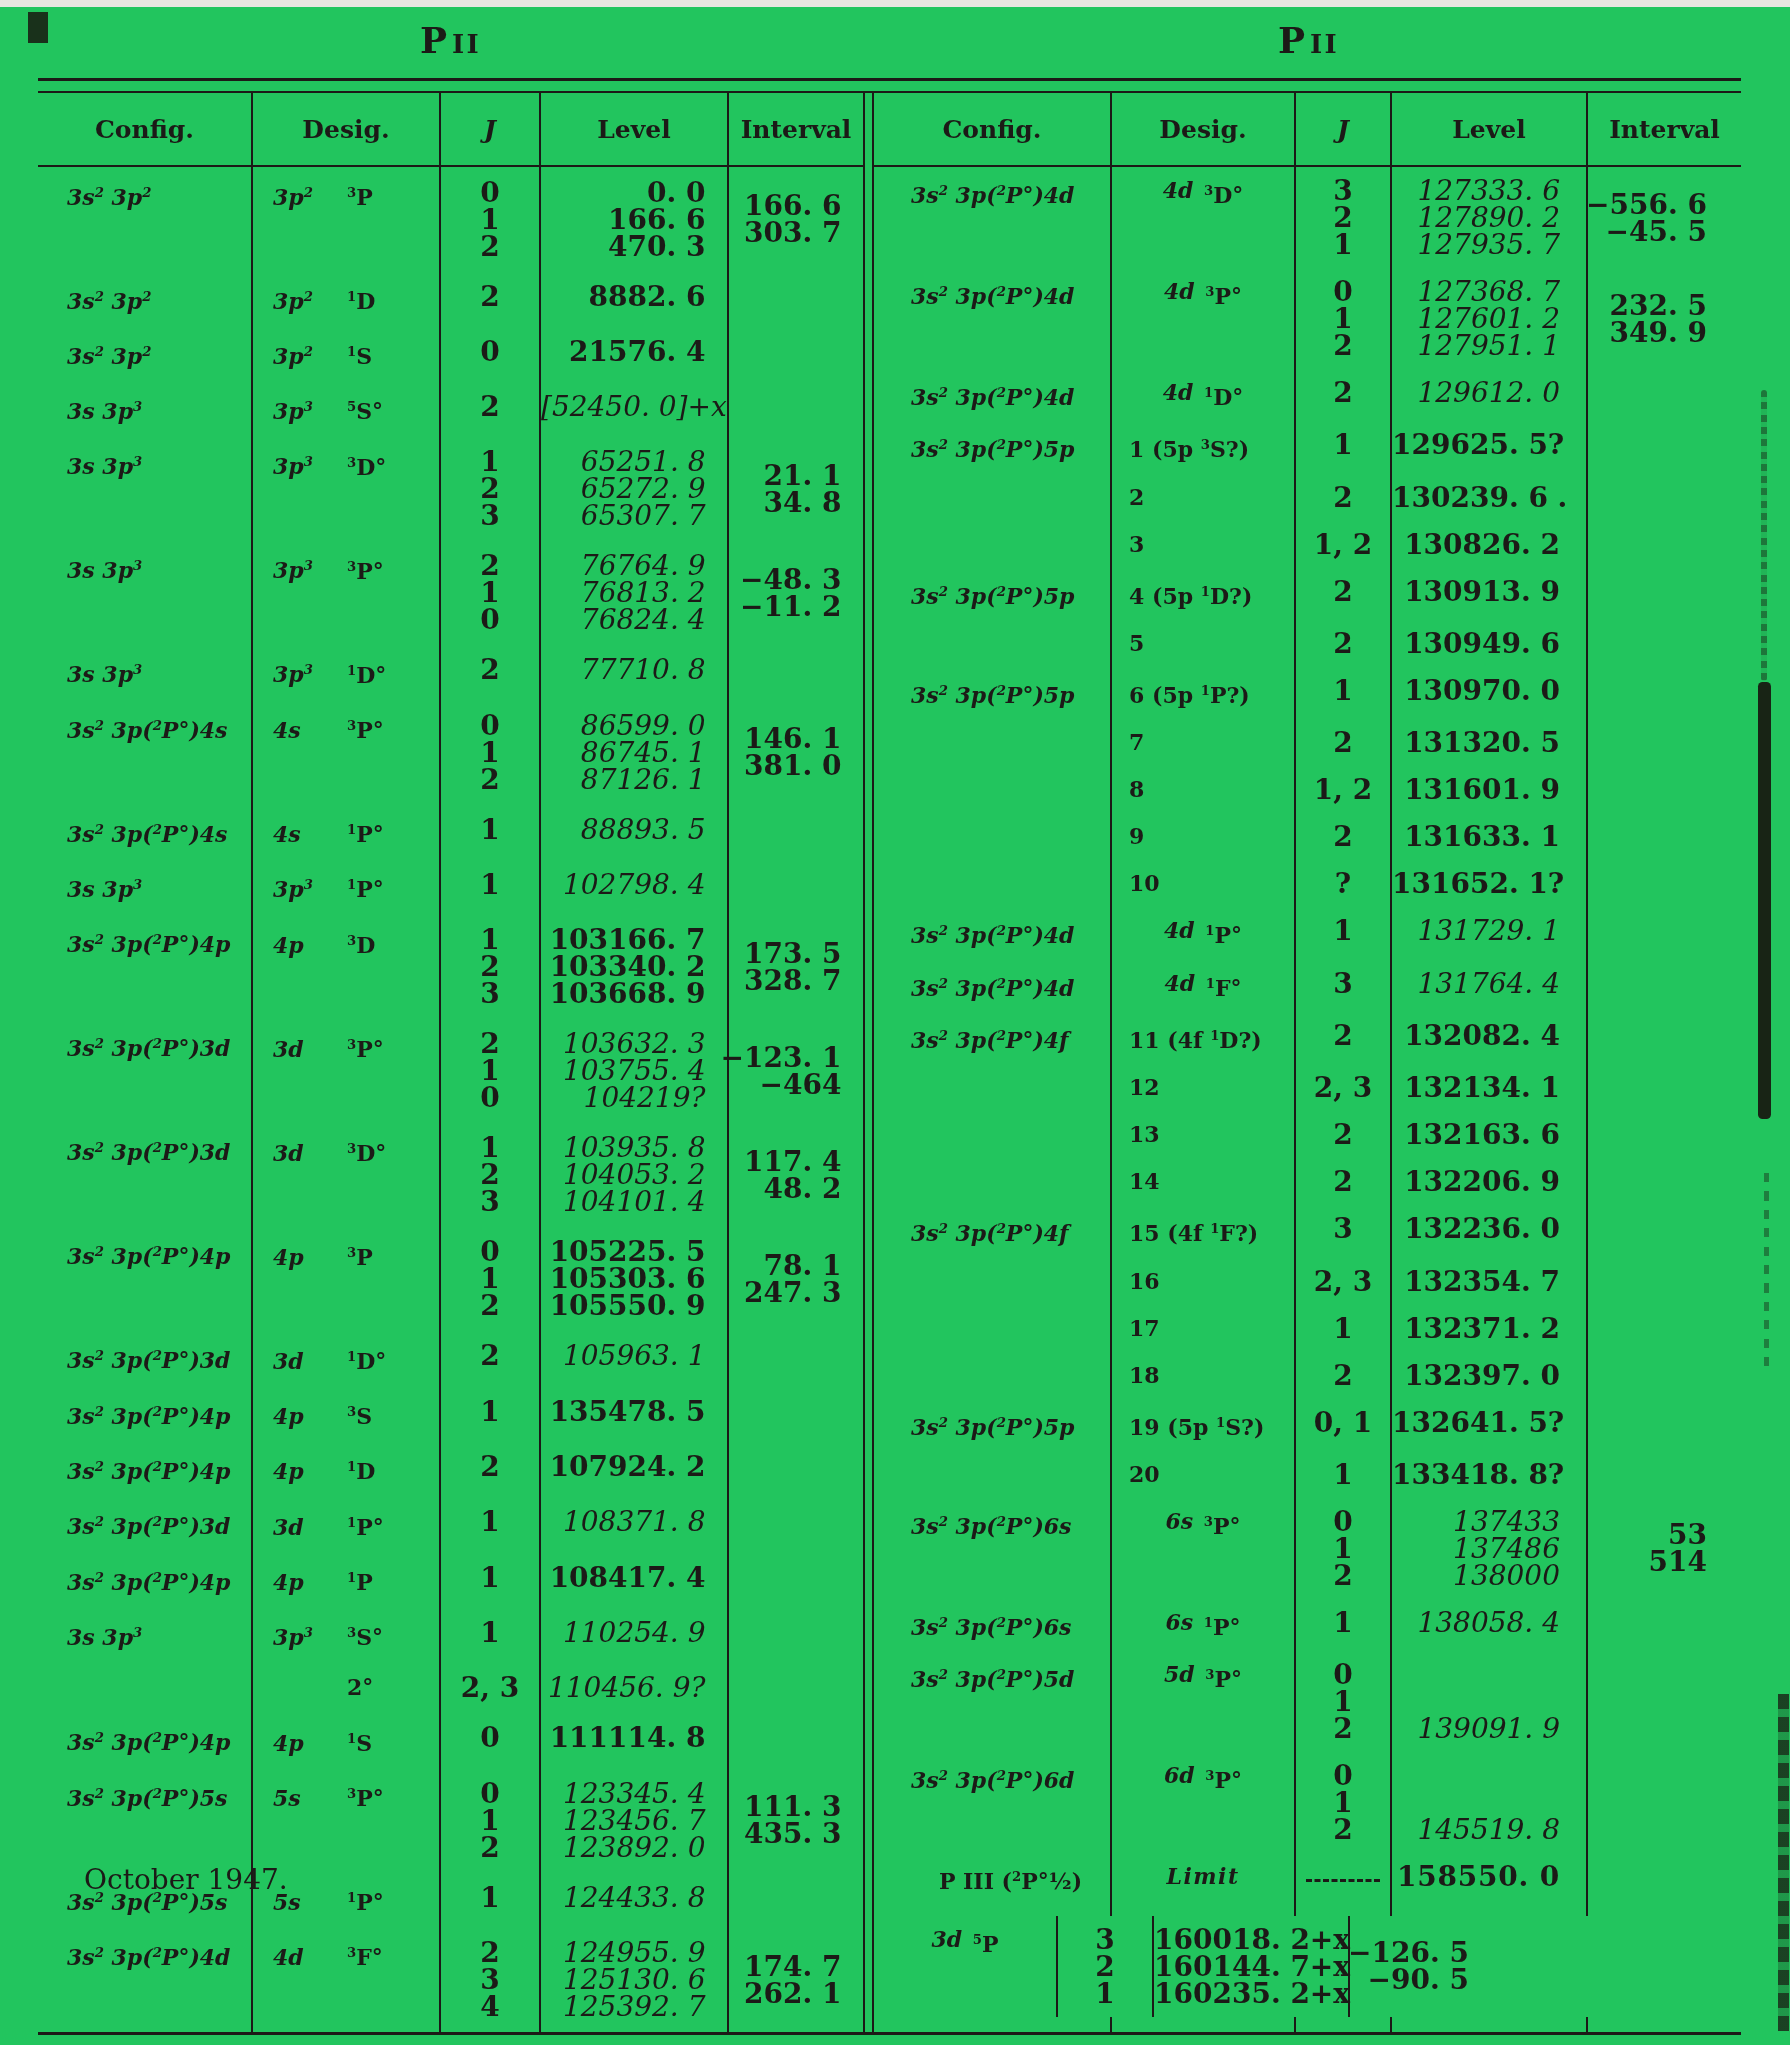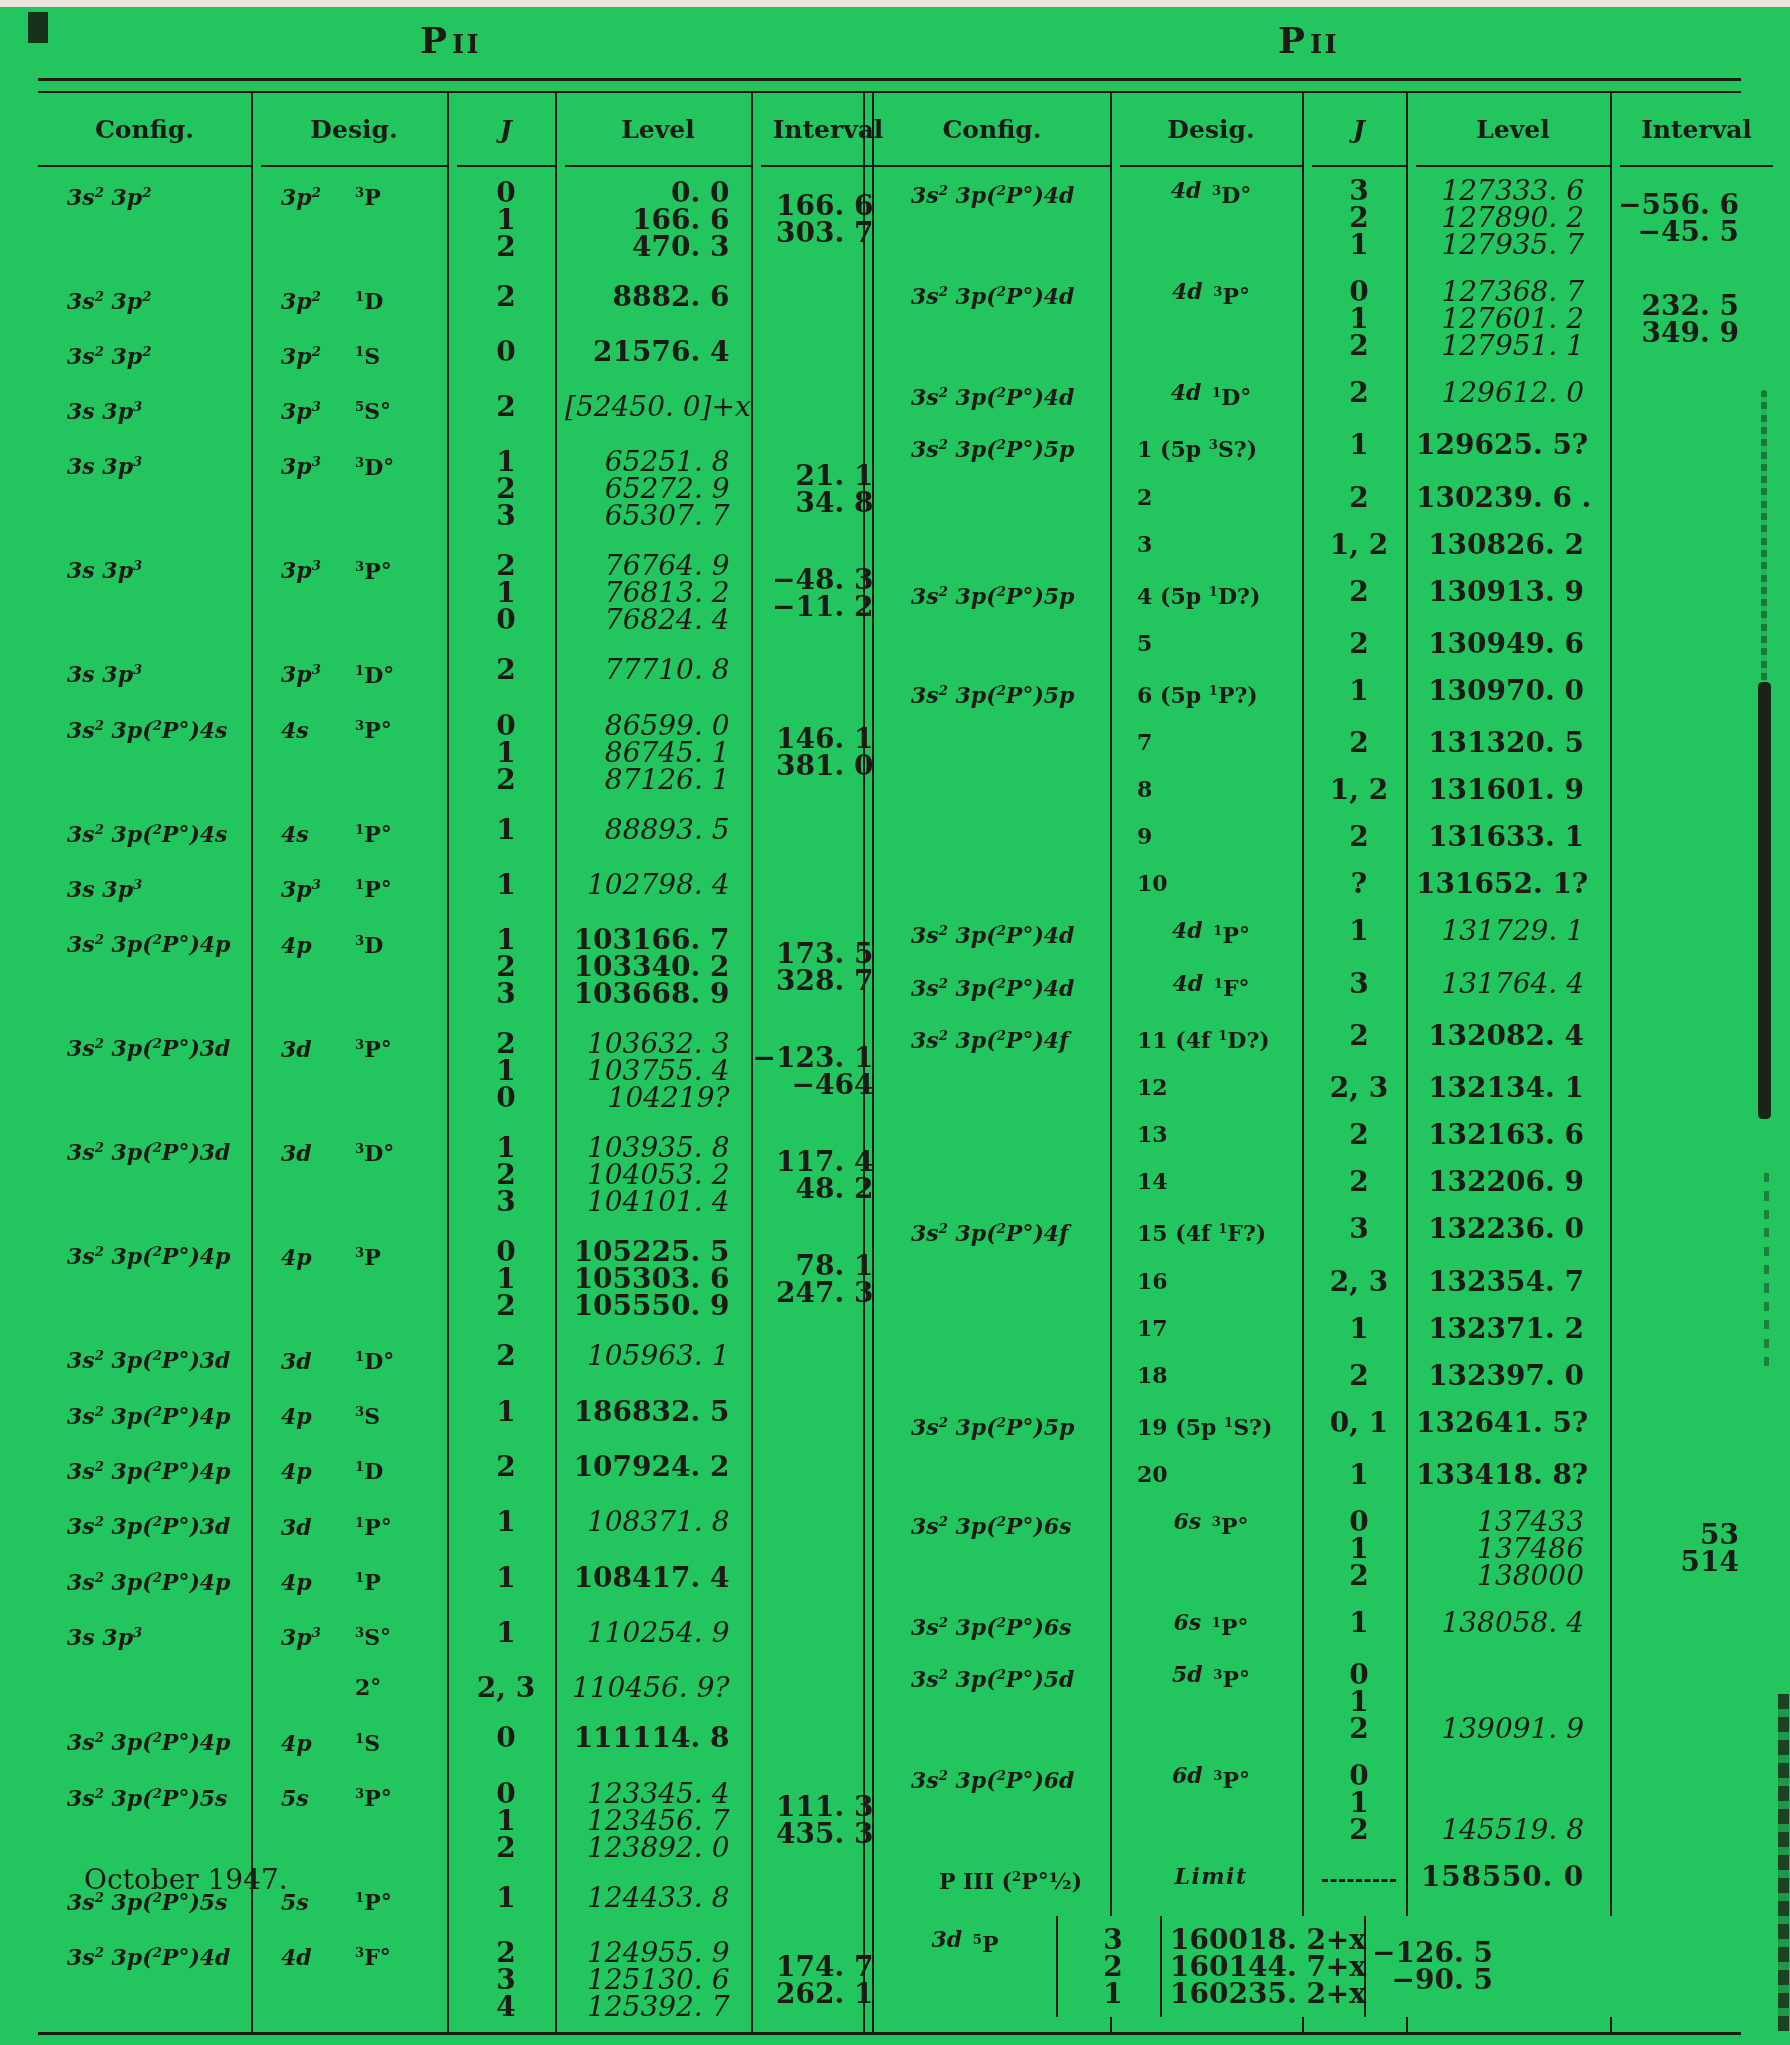--- a/index.html
+++ b/index.html
@@ -15,21 +15,21 @@
   .title.t-left{left:0;width:825px;}
   .title.t-right{left:837px;width:867px;}
   
   .tablewrap{position:absolute;top:71px;left:38px;width:1703px;}
   .toprule{height:10px;border-top:3.1px solid #1c1a17;border-bottom:2.3px solid #1c1a17;}
   .halves{display:flex;align-items:stretch;border-bottom:3.1px solid #1c1a17;}
   .half{display:flex;flex-direction:column;}
   .half.left{width:825px;}
   .half.right{width:867px;}
   .midrule{width:7.7px;border-left:2.3px solid #1c1a17;border-right:2.3px solid #1c1a17;}
-  .erow,.hrow{display:flex;gap:8px;}
+  .erow,.hrow{display:flex;}
   .cell{border-right:2.3px solid #1c1a17;box-sizing:border-box;flex-shrink:0;}
   .w-i{border-right:none;}
   .half.left  .w-c{width:215px}.half.left  .w-d{width:188px}.half.left  .w-j{width:100px}
   .half.left  .w-l{width:188px}.half.left  .w-i{width:134px}
   .half.right .w-c{width:238px}.half.right .w-d{width:184px}.half.right .w-j{width:96px}
   .half.right .w-l{width:196px}.half.right .w-i{width:153px}
   .hrow .cell{height:74px;border-bottom:2.3px solid #1c1a17;display:flex;align-items:center;
     justify-content:center;font-size:25px;font-weight:700;}
   .hrow .cell.w-j{font-style:italic;}
   .half.left  .erow .cell{padding-top:11.5px;padding-bottom:11.5px;}
@@ -351,21 +351,21 @@
           </div>
           <div class="erow">
             <div class="cell c-config w-c">
               <div class="cfg">3s<sup>2</sup> 3p(<sup>2</sup>P°)4p</div>
             </div>
             <div class="cell c-desig w-d"><span class="d1">4p</span><span class="d2"><sup>3</sup>S</span></div>
             <div class="cell c-j w-j">
               <div class="line">1</div>
             </div>
             <div class="cell c-level w-l">
-              <div class="line">186832. 5</div>
+              <div class="line">135478. 5</div>
             </div>
             <div class="cell c-interval w-i"></div>
           </div>
           <div class="erow">
             <div class="cell c-config w-c">
               <div class="cfg">3s<sup>2</sup> 3p(<sup>2</sup>P°)4p</div>
             </div>
             <div class="cell c-desig w-d"><span class="d1">4p</span><span class="d2"><sup>1</sup>D</span></div>
             <div class="cell c-j w-j">
               <div class="line">2</div>

